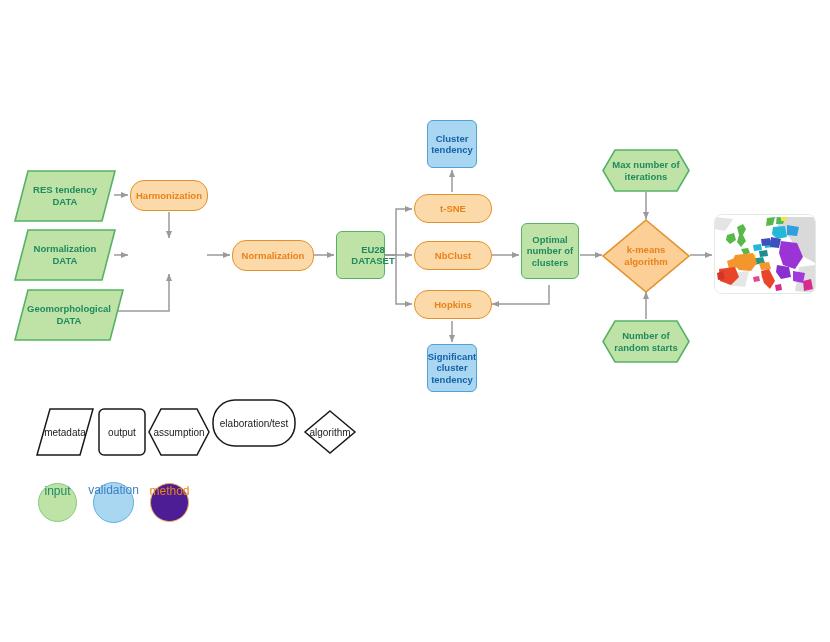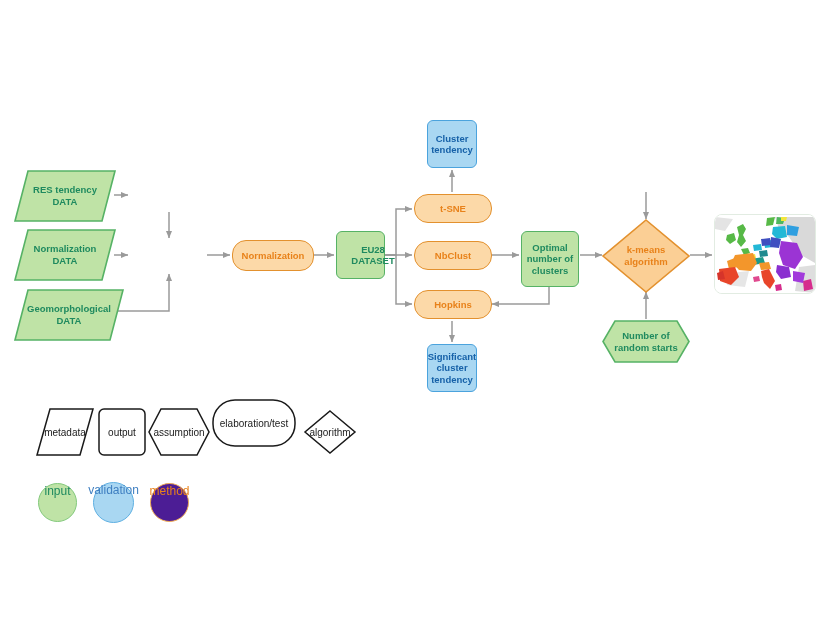--- a/index.html
+++ b/index.html
@@ -202,20 +202,23 @@
   </div>
 
   <div class="para-wrap" style="left:14px; top:289px; width:110px; height:52px;">
     <svg width="110" height="52" viewBox="0 0 110 52">
       <polygon points="14,1 109,1 96,51 1,51" fill="#bfe3a6" stroke="#56b265" stroke-width="1.6"></polygon>
     </svg>
     <div class="para-label">Geomorphological
 DATA</div>
   </div>
 
+  <div class="node pill" style="left:130px; top:180px; width:78px; height:31px;">
+    <span>Harmonization</span>
+  </div>
 
 
   <div class="node pill" style="left:414px; top:194px; width:78px; height:29px;">
     <span>t-SNE</span>
   </div>
 
   <div class="node pill" style="left:232px; top:240px; width:82px; height:31px;">
     <span>Normalization</span>
   </div>
 
@@ -225,37 +228,44 @@
 
   <div class="node pill" style="left:414px; top:290px; width:78px; height:29px;">
     <span>Hopkins</span>
   </div>
 
   <div class="node gbox" style="left:336px; top:231px; width:49px; height:48px;padding-left:25px;">
     <span>EU28
 DATASET</span>
   </div>
 
-  <div class="node gbox" style="left:521px; top:231px; width:58px; height:56px;">
+  <div class="node gbox" style="left:521px; top:223px; width:58px; height:56px;">
     <span>Optimal
 number of
 clusters</span>
   </div>
 
   <div class="node bbox" style="left:427px; top:120px; width:50px; height:48px;">
     <span>Cluster
 tendency</span>
   </div>
 
   <div class="node bbox" style="left:427px; top:344px; width:50px; height:48px;">
     <span>Significant
 cluster
 tendency</span>
   </div>
 
+  <div class="hex-wrap" style="left:602px; top:149px; width:88px; height:43px;">
+    <svg width="88" height="43" viewBox="0 0 88 43">
+      <polygon points="13,1 75,1 87,21.5 75,42 13,42 1,21.5" fill="#bfe3a6" stroke="#56b265" stroke-width="1.6"></polygon>
+    </svg>
+    <div class="hex-label">Max number of
+iterations</div>
+  </div>
 
   <div class="hex-wrap" style="left:602px; top:320px; width:88px; height:43px;">
     <svg width="88" height="43" viewBox="0 0 88 43">
       <polygon points="13,1 75,1 87,21.5 75,42 13,42 1,21.5" fill="#bfe3a6" stroke="#56b265" stroke-width="1.6"></polygon>
     </svg>
     <div class="hex-label">Number of
 random starts</div>
   </div>
 
   <div class="dia-wrap" style="left:602px; top:219px; width:88px; height:74px;">

